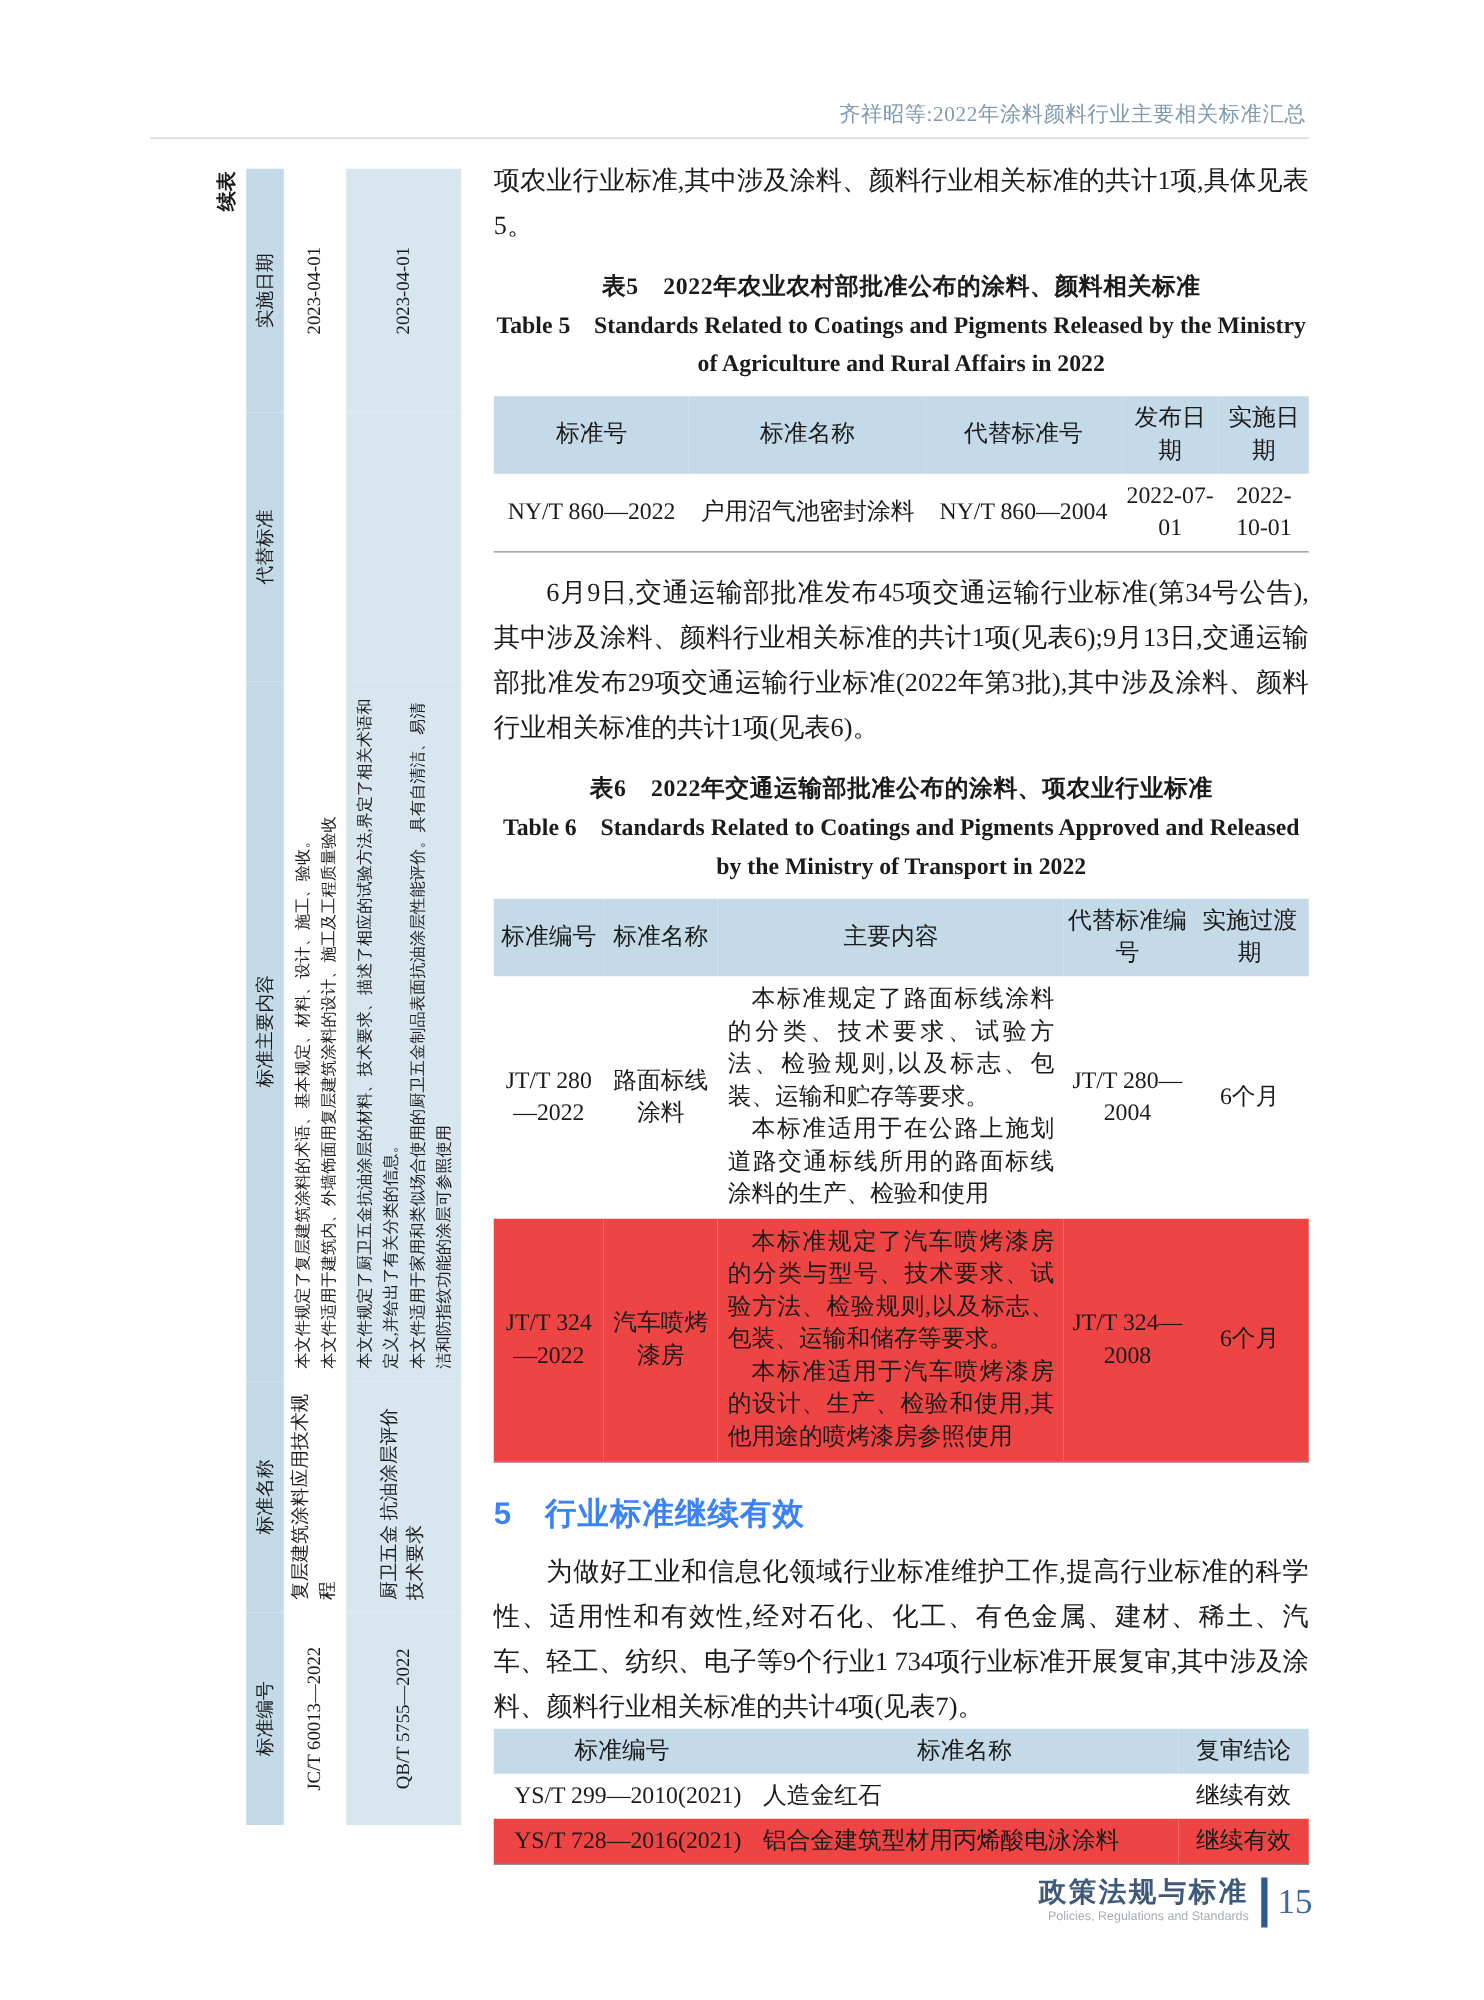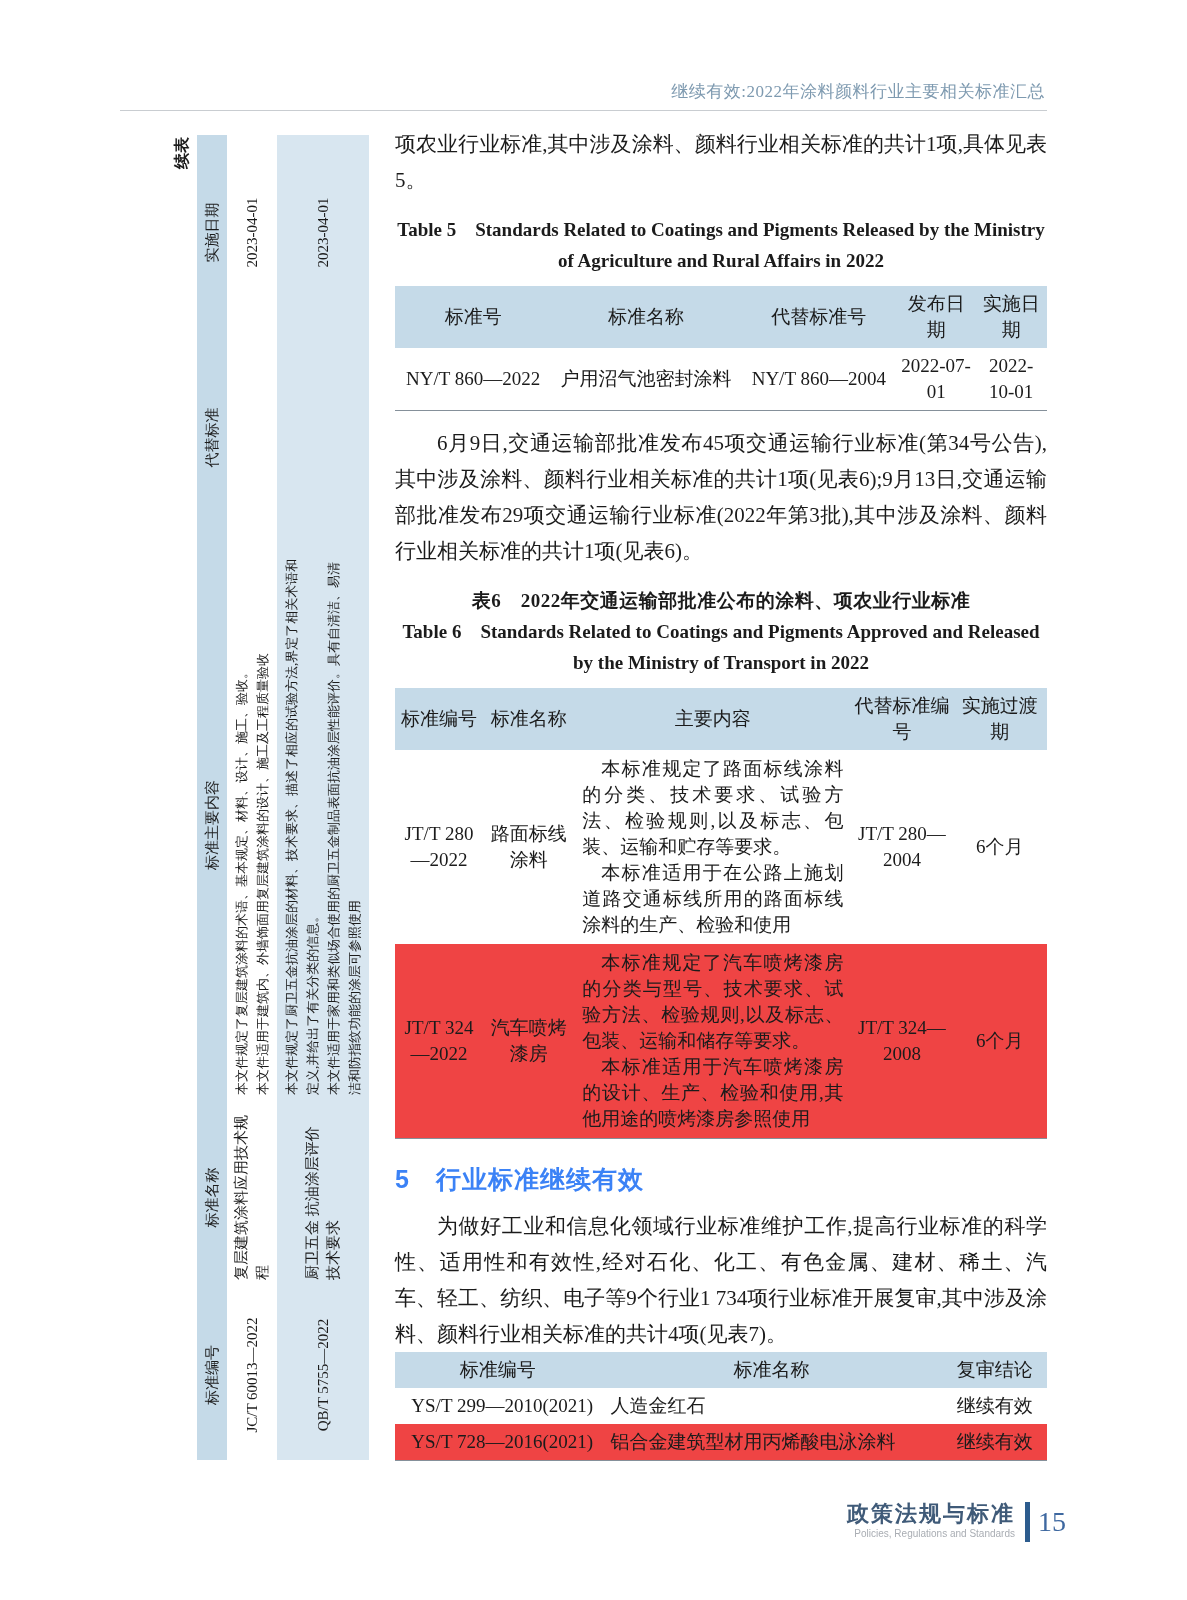--- a/index.html
+++ b/index.html
@@ -40,34 +40,34 @@
   table.t6 td.main-content{text-align:justify;padding:6px 8px;}
   table.t6 td.main-content p{margin:0;text-indent:1em;}
   table.t7 td.col-id{text-align:center;padding-left:12px;white-space:nowrap;}
   table.t7 td.col-name{text-align:left;padding-left:10px;}
 
   h2.sec{margin:24px 0 12px 0;font-family:"Liberation Sans","DejaVu Sans",sans-serif;
          font-weight:bold;font-size:25px;color:#3b82f6;letter-spacing:1px;}
   h2.sec .sec-num{margin-right:26px;}
 
   
-  .footer{position:absolute;right:121px;bottom:58px;display:flex;align-items:center;}
+  .footer{position:absolute;right:137px;bottom:58px;display:flex;align-items:center;}
   .footer .f-text{text-align:right;margin-right:10px;}
   .footer .f-zh{font-family:"Liberation Sans","DejaVu Sans",sans-serif;font-weight:bold;
                 font-size:22px;color:#3f5a78;letter-spacing:2px;line-height:24px;}
   .footer .f-en{font-family:"Liberation Sans","DejaVu Sans",sans-serif;font-size:10px;color:#a9adb3;line-height:16px;}
   .footer .f-bar{width:5px;height:40px;background:#2d5c8e;margin-right:8px;}
   .footer .f-page{font-size:28px;color:#3e68a0;}
 </style>
 </head>
 <body>
 
 <div class="page">
 
-  <div class="running-head">继续有效:2022年涂料颜料行业主要相关标准汇总</div>
+  <div class="running-head">齐祥昭等:2022年涂料颜料行业主要相关标准汇总</div>
   <div class="head-rule"></div>
 
   <aside class="sidebar-wrap">
     <div class="sidebar-inner">
       <div class="cont-label">续表</div>
       <table class="side-table">
         <colgroup>
           <col style="width:170px">
             <col style="width:185px">
             <col style="width:560px">
@@ -105,20 +105,21 @@
       </tbody>
         </table>
     </div>
   </aside>
 
   <main class="content">
 
     <p class="body">项农业行业标准,其中涉及涂料、颜料行业相关标准的共计1项,具体见表5。</p>
 
     <div class="tbl-title">
+      <div class="zh">表5　2022年农业农村部批准公布的涂料、颜料相关标准</div>
       <div class="en">Table 5　Standards Related to Coatings and Pigments Released by the Ministry of Agriculture and Rural Affairs in 2022</div>
     </div>
 
     <table class="dtab t5">
       <colgroup>
         <col style="width:24%">
           <col style="width:29%">
           <col style="width:24%">
         <col style="width:12%">
           <col style="width:11%">

